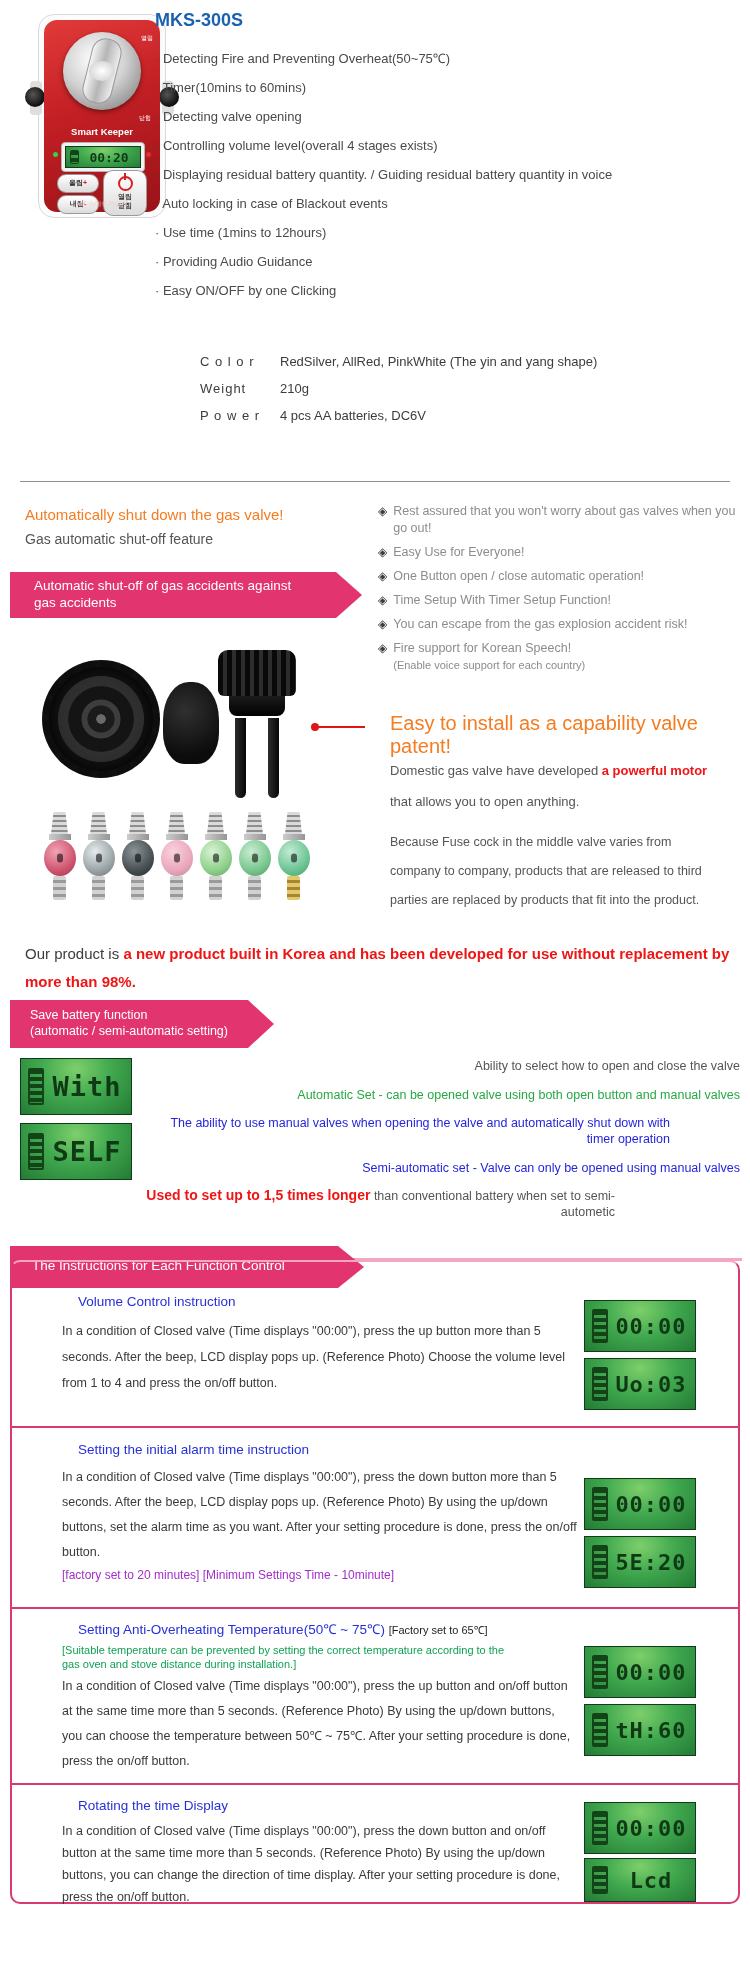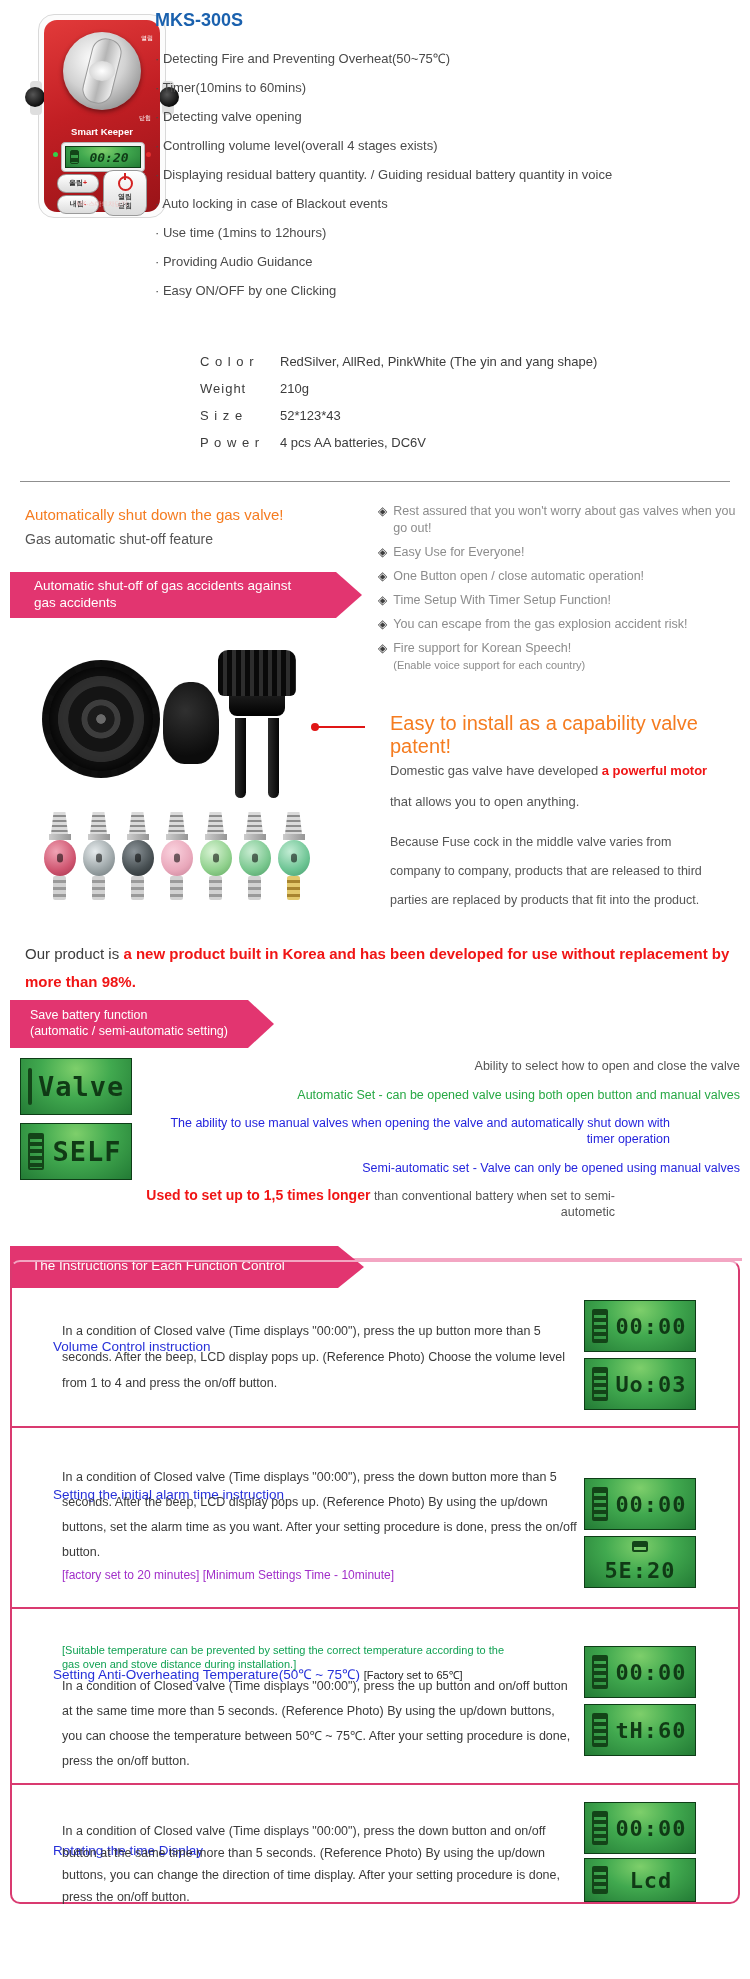--- a/index.html
+++ b/index.html
@@ -127,21 +127,21 @@
   .bl5 { width:470px; color:#555; }
   .bl5 .big-red { color:#f01515; font-weight:bold; font-size:14px; }
 
   
   .banner3 { position:absolute; left:10px; top:1246px; width:354px; height:42px; padding:12px 0 0 22px; box-sizing:border-box;
              font-size:13.5px; }
   .pink-line { position:absolute; left:350px; top:1258px; width:392px; height:3px; background:#f3a6c3; }
   .ibox { position:absolute; left:10px; top:1260px; width:730px; height:644px; box-sizing:border-box;
           border:2px solid #d93a70; border-top-color:#f3a6c3; border-radius:10px; }
   .isep { position:absolute; left:0; width:100%; height:2px; background:#d93a70; }
-  .ititle { position:absolute; left:41px; font-size:13.5px; color:#2630d8;margin-top:45px; }
+  .ititle { position:absolute; left:66px; font-size:13.5px; color:#2630d8; }
   .ititle .suffix { color:#222; font-size:11px; }
   .ibody { position:absolute; left:50px; width:515px; font-size:12.5px; color:#3a3a3a; }
   .inote-green { position:absolute; left:50px; width:445px; font-size:11px; line-height:14px; color:#11a153; }
   .inote-purple { position:absolute; left:50px; font-size:12px; color:#a12fc9; }
   .lcd-inst { position:absolute; left:572px; width:112px; height:52px; }
   .lcd-inst .lcd-val { font-size:22px; }
 </style>
 </head>
 <body>
 
@@ -156,21 +156,21 @@
       <div class="knob">
         <div class="lever"></div>
         <div class="levercap"></div>
       </div>
       <div class="k-mini k-open">열림</div>
       <div class="k-mini k-close">닫힘</div>
       <div class="brand">Smart Keeper</div>
       <div class="dot dotg"></div>
       <div class="dot dotr"></div>
       <div class="dev-lcd-wrap">
-        <div class="lcd" style="width:76px;height:22px;padding:2px 4px;gap:3px;font-style:italic;">
+        <div class="lcd" style="width:76px;height:22px;padding:2px 4px;gap:3px;">
           <div class="batt" style="width:7px;border-width:1px;"></div>
           <div class="lcd-val" style="font-size:13px;letter-spacing:0;">00:20</div>
         </div>
       </div>
       <div class="btn btn-up"><span>올림</span><span class="sign">+</span></div>
       <div class="btn btn-down"><span>내림</span><span class="sign">-</span></div>
       <div class="btn btn-power">
         <div class="pwr-icon"></div>
         <div class="pwr-label"><span>열림</span><br><span>닫힘</span></div>
       </div>
@@ -187,21 +187,20 @@
     <div>· Displaying residual battery quantity. / Guiding residual battery quantity in voice</div>
     <div>· Auto locking in case of Blackout events</div>
     <div>· Use time (1mins to 12hours)</div>
     <div>· Providing Audio Guidance</div>
     <div>· Easy ON/OFF by one Clicking</div>
   </div>
 
   <div class="specs">
     <div class="spec-row"><span class="spec-label">C o l o r</span><span>RedSilver, AllRed, PinkWhite (The yin and yang shape)</span></div>
     <div class="spec-row"><span class="spec-label">Weight</span><span>210g</span></div>
-    <div class="spec-row"><span class="spec-label">S i z e</span><span>52*123*43</span></div>
     <div class="spec-row"><span class="spec-label">P o w e r</span><span>4 pcs AA batteries, DC6V</span></div>
   </div>
 
   <div class="divider"></div>
 
   <div class="shutoff-head">Automatically shut down the gas valve!</div>
   <div class="shutoff-sub">Gas automatic shut-off feature</div>
   <div class="banner banner1">
     <div>Automatic shut-off of gas accidents against</div>
     <div>gas accidents</div>
@@ -301,21 +300,21 @@
   <div class="statement">
     <span>Our product is </span><span class="red-bold">a new product built in Korea and has been developed for use without replacement by more than 98%.</span>
   </div>
 
   <div class="banner banner2">
     <div>Save battery function</div>
     <div>(automatic / semi-automatic setting)</div>
   </div>
   <div class="lcd lcd-big lcd-auto">
     <div class="batt"></div>
-    <div class="lcd-val">Valve</div>
+    <div class="lcd-val">With</div>
   </div>
   <div class="lcd lcd-big lcd-self">
     <div class="batt"></div>
     <div class="lcd-val">SELF</div>
   </div>
   <div class="bat-lines">
     <div class="bl bl1">Ability to select how to open and close the valve</div>
     <div class="bl bl2">Automatic Set - can be opened valve using both open button and manual valves</div>
     <div class="bl bl4">The ability to use manual valves when opening the valve and automatically shut down with timer operation</div>
     <div class="bl bl3">Semi-automatic set - Valve can only be opened using manual valves</div>
@@ -339,21 +338,21 @@
       </div>
     <div class="isep" style="top:164px;"></div>
 
     <div class="ititle" style="top:180px;">Setting the initial alarm time instruction</div>
     <div class="ibody" style="top:203px; line-height:25px;">In a condition of Closed valve (Time displays "00:00"), press the down button more than 5 seconds. After the beep, LCD display pops up. (Reference Photo) By using the up/down buttons, set the alarm time as you want. After your setting procedure is done, press the on/off button.</div>
     <div class="inote-purple" style="top:306px;">[factory set to 20 minutes] [Minimum Settings Time - 10minute]</div>
     <div class="lcd lcd-inst" style="top:216px;">
         <div class="batt"></div>
         <div class="lcd-val">00:00</div>
       </div>
-    <div class="lcd lcd-inst" style="top:274px;flex-direction:column;">
+    <div class="lcd lcd-inst" style="top:274px;">
         <div class="batt"></div>
         <div class="lcd-val">5E:20</div>
       </div>
     <div class="isep" style="top:345px;"></div>
 
     <div class="ititle" style="top:358px;"><span>Setting Anti-Overheating Temperature(50℃ ~ 75℃) </span><span class="suffix">[Factory set to 65℃]</span></div>
     <div class="inote-green" style="top:381px;">[Suitable temperature can be prevented by setting the correct temperature according to the gas oven and stove distance during installation.]</div>
     <div class="ibody" style="top:412px; line-height:25px;">In a condition of Closed valve (Time displays "00:00"), press the up button and on/off button at the same time more than 5 seconds. (Reference Photo) By using the up/down buttons, you can choose the temperature between 50℃ ~ 75℃. After your setting procedure is done, press the on/off button.</div>
     <div class="lcd lcd-inst" style="top:384px;">
         <div class="batt"></div>

